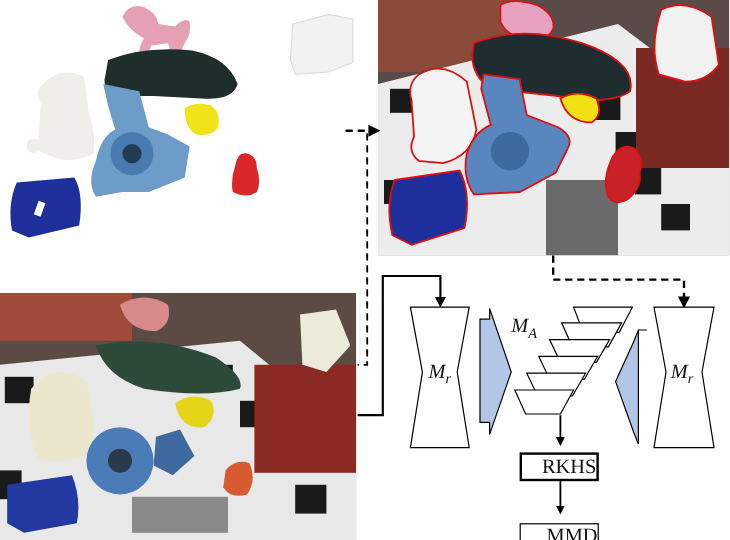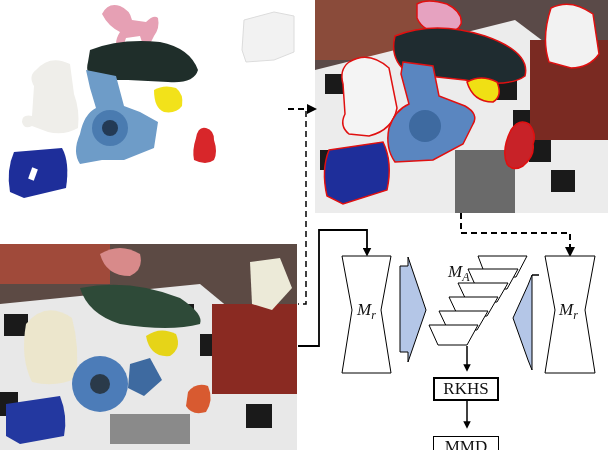--- a/index.html
+++ b/index.html
@@ -3,21 +3,21 @@
 <meta charset="utf-8">
 <style>
   html,body{margin:0;padding:0;background:#fff;}
   body{width:608px;height:450px;position:relative;overflow:hidden;font-family:"Liberation Serif","DejaVu Serif",serif;}
   .panel{position:absolute;overflow:hidden;}
   #p-render{left:0;top:0;width:300px;height:215px;background:#fff;}
   #p-seg{left:315px;top:0;width:293px;height:213px;}
   #p-real{left:0;top:244px;width:297px;height:206px;}
   svg{display:block;}
   .diagram{position:absolute;left:0;top:0;width:608px;height:450px;pointer-events:none;}
-  .box{position:absolute;border:2px solid #000;background:#fff;text-align:center;font-size:17px;line-height:19px;color:#111;}
+  .box{position:absolute;border:2px solid #000;background:#fff;text-align:right;font-size:17px;line-height:19px;color:#111;}
   .lbl{position:absolute;font-style:italic;font-size:17px;color:#111;}
   .lbl sub{font-size:12px;}
 </style>
 </head>
 <body>
 
 <div class="panel" id="p-render">
   <svg width="300" height="215" viewBox="0 0 300 215">
 
     <path d="M102 14 q6-12 18-8 q10 4 12 14 l14 2 q8-8 12-4 q2 10-4 18 l-4 8 l-8-2 l-2-6 l-14 2 l-2 6 l-8 0 q0-6 4-12 q-12-6-18-18z" fill="#e6a0b4"></path>
@@ -129,16 +129,16 @@
     <path d="M429 325 L478 325 L467 345 L438 345z"></path>
   </g>
 
   <path d="M467 346 L467 368" stroke="#000" stroke-width="1.5" fill="none" marker-end="url(#arr)"></path>
 
   <path d="M467 400 L467 425" stroke="#000" stroke-width="1.5" fill="none" marker-end="url(#arr)"></path>
 </svg>
 
 <div class="lbl" style="left:357px;top:300px;"><span>M</span><sub>r</sub></div>
 <div class="lbl" style="left:559px;top:300px;"><span>M</span><sub>r</sub></div>
-<div class="lbl" style="left:448px;top:262px;"><span>M</span><sub>A</sub></div>
+<div class="lbl" style="left:426px;top:262px;"><span>M</span><sub>A</sub></div>
 
 <div class="box" style="left:433px;top:377px;width:62px;height:20px;"><span>RKHS</span></div>
 <div class="box" style="left:433px;top:436px;width:64px;height:18px;border-width:1.5px;"><span>MMD</span></div>
 
 </body></html>

